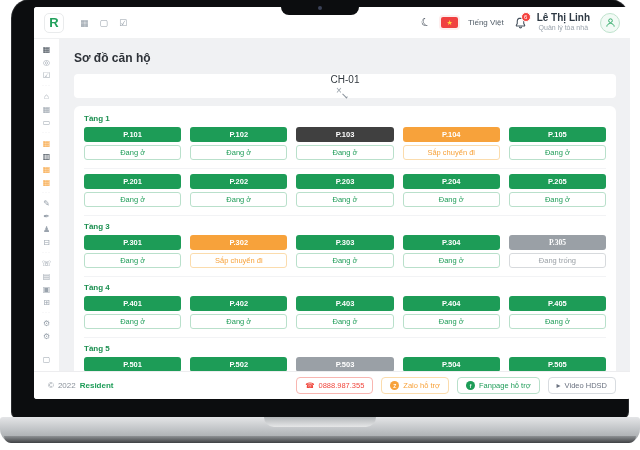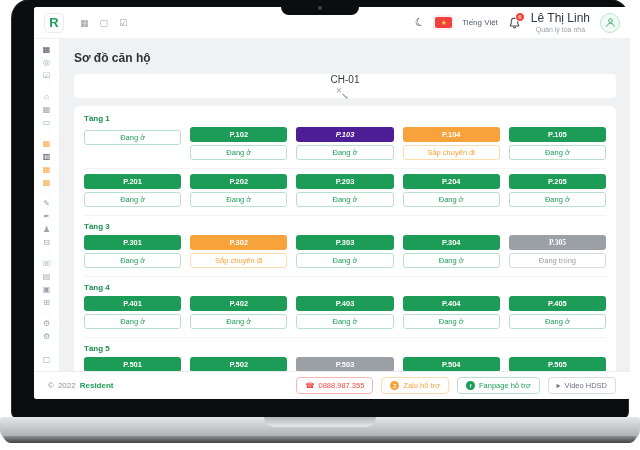--- a/index.html
+++ b/index.html
@@ -35,21 +35,21 @@
   .moon { font-size:11px; color:#3a4350; transform:rotate(-18deg); }
   .flag { width:17px; height:11px; background:#f04040; border-radius:2px;
     display:flex; align-items:center; justify-content:center;
     color:#ffd43b; font-size:7px; line-height:1; box-shadow:0 0 0 2px #fdeeee; }
   .lang { font-size:8px; color:#525d68; }
   .bell-wrap { position:relative; width:13px; height:14px; }
   .badge { position:absolute; top:-4px; right:-4px; min-width:10px; height:10px;
     background:#f5413d; color:#fff; font-size:6px; border-radius:50%;
     display:flex; align-items:center; justify-content:center; border:1px solid #fff; }
   .user-block { display:flex; flex-direction:column; align-items:center; line-height:1.25; }
-  .user-name { font-size:12px; font-weight:normal; color:#2e3944; }
+  .user-name { font-size:10px; font-weight:bold; color:#2e3944; }
   .user-role { font-size:7px; color:#9aa3ac; }
   .avatar { width:20px; height:20px; border-radius:50%; border:1px solid #bfe3cd;
     background:#f2faf5; display:flex; align-items:center; justify-content:center; }
 
   
   .mid { flex:1; display:flex; min-height:0; }
   .sidebar { width:26px; background:#fff; border-right:1px solid #f0f1f2;
     display:flex; flex-direction:column; align-items:center; padding-top:5px; }
   .side-icon { height:12px; line-height:11px; font-size:8px; color:#9aa3ad;
     margin-bottom:1px; cursor:pointer; }
@@ -179,28 +179,29 @@
             <span class="clear-x">×</span>
             <span class="chev"></span>
           </div>
 
           <div class="floors-card">
             <div>
                 <div class="floor-section">
                   <div class="floor-label">Tầng 1</div>
                   <div class="rooms-row">
                     <div class="room-card">
+                      <div class="room-header" style="background: rgb(29, 156, 87);">P.101</div>
                       <div class="room-status" style="color: rgb(29, 156, 87); border-color: rgb(185, 224, 203);">Đang ở</div>
                     </div>
                     <div class="room-card">
                       <div class="room-header" style="background: rgb(29, 156, 87);">P.102</div>
                       <div class="room-status" style="color: rgb(29, 156, 87); border-color: rgb(185, 224, 203);">Đang ở</div>
                     </div>
                     <div class="room-card">
-                      <div class="room-header" style="background: #4c1d95; font-style: italic;">P.103</div>
+                      <div class="room-header" style="background: #404040;">P.103</div>
                       <div class="room-status" style="color: rgb(29, 156, 87); border-color: rgb(185, 224, 203);">Đang ở</div>
                     </div>
                     <div class="room-card">
                       <div class="room-header" style="background: rgb(247, 162, 59);">P.104</div>
                       <div class="room-status" style="color: rgb(247, 162, 59); border-color: rgb(251, 220, 173);">Sắp chuyển đi</div>
                     </div>
                     <div class="room-card">
                       <div class="room-header" style="background: rgb(29, 156, 87);">P.105</div>
                       <div class="room-status" style="color: rgb(29, 156, 87); border-color: rgb(185, 224, 203);">Đang ở</div>
                     </div>

